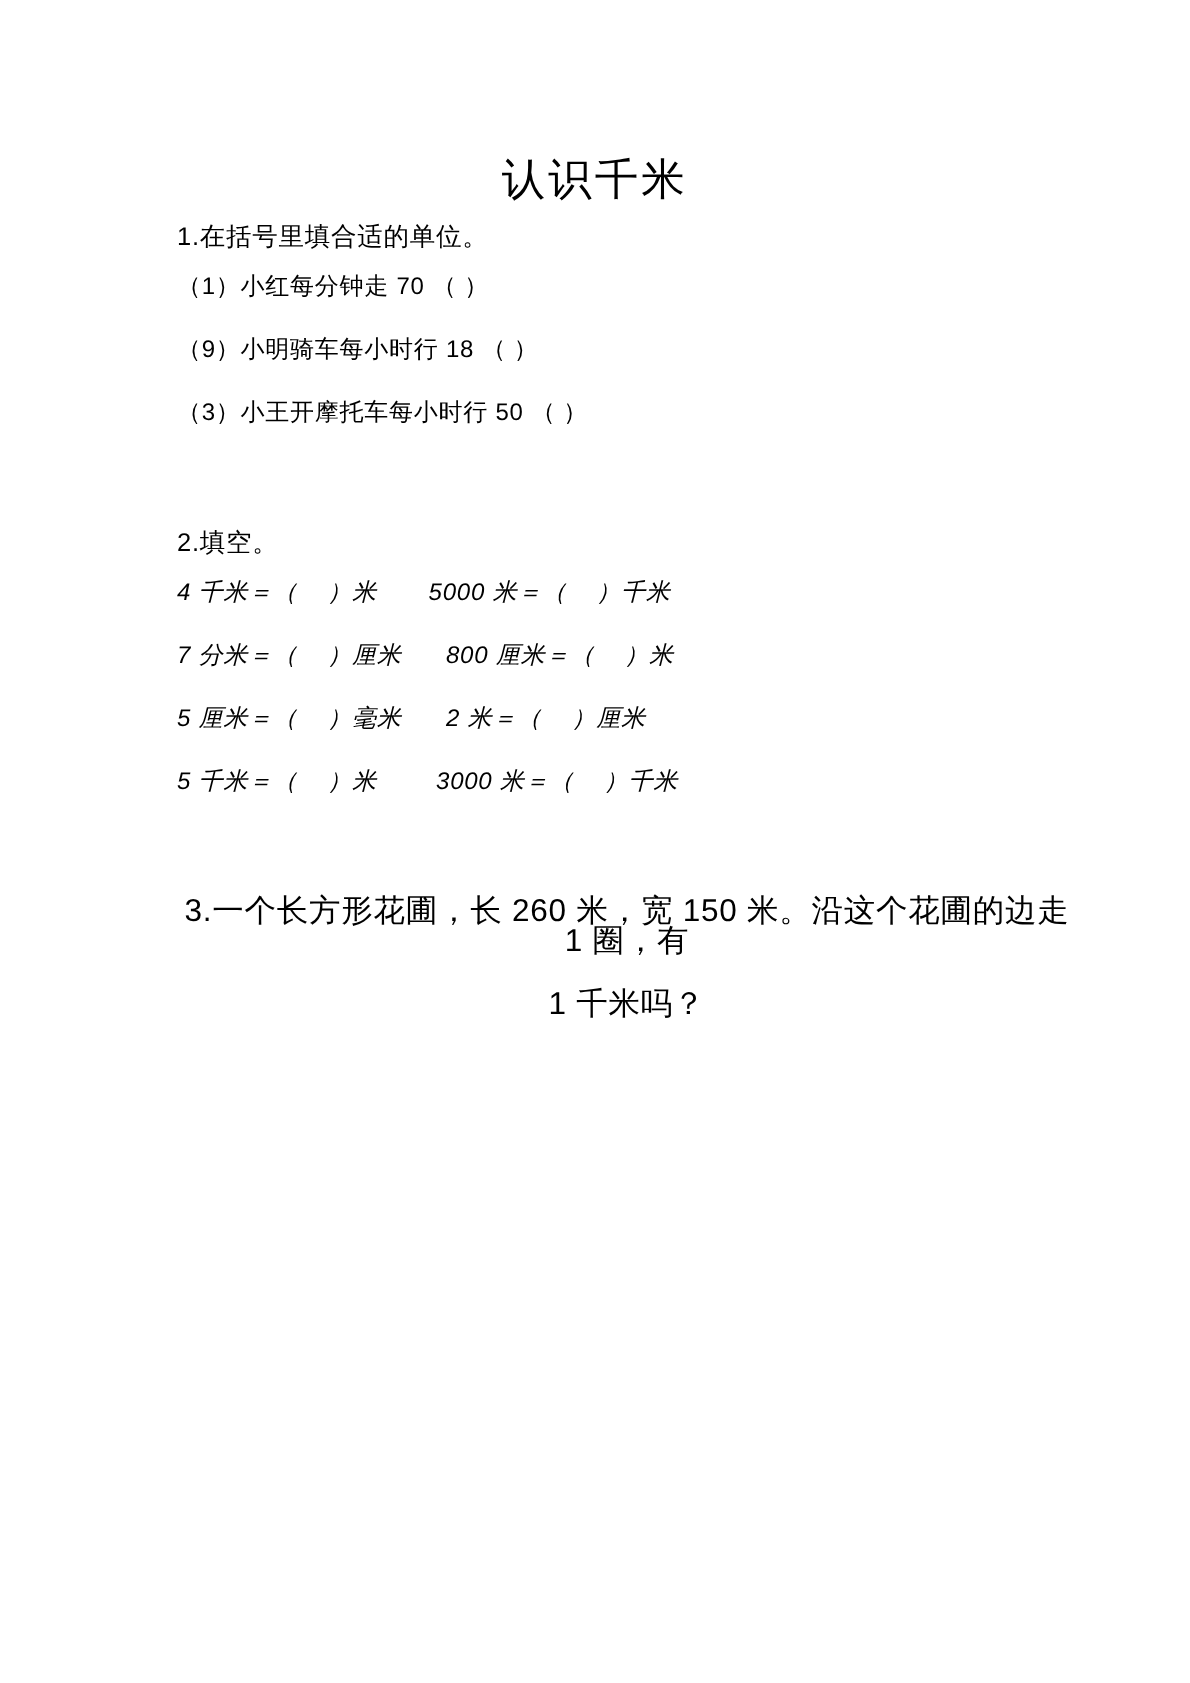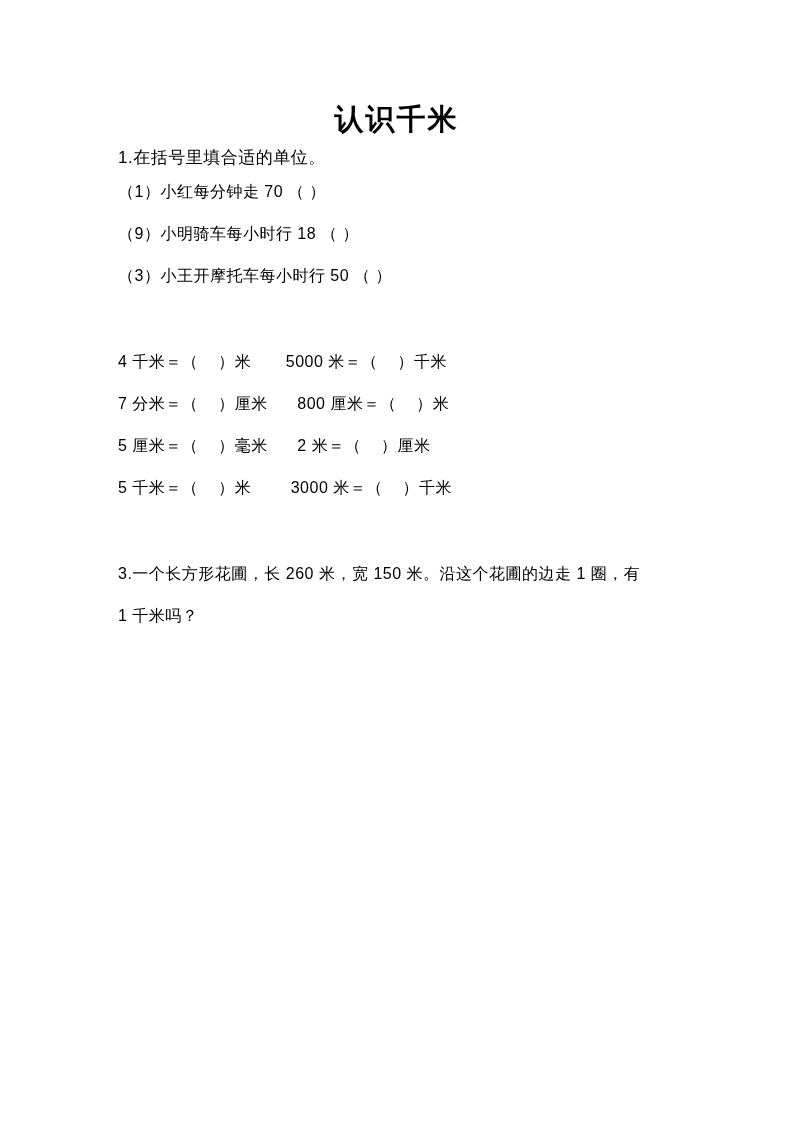--- a/index.html
+++ b/index.html
@@ -16,21 +16,21 @@
     color: #000000;
     overflow: hidden;
   }
   .title {
     position: absolute;
     top: 100px;
     left: 0;
     width: 793px;
     text-align: center;
     font-size: 29px;
-    font-weight: bold;
+    font-weight: normal;
     letter-spacing: 2px;
   }
   .body {
     position: absolute;
     top: 148px;
     left: 118px;
     width: 600px;
   }
   .q-head {
     font-size: 17px;
@@ -46,26 +46,28 @@
   }
   .gap-block {
     height: 44px;
   }
   .fill-row {
     font-size: 16px;
     line-height: 20px;
     margin-bottom: 22px;
     letter-spacing: 0.5px;
     white-space: pre;
+    font-style: italic;
   }
   .q3-line {
-    font-size: 16px;
+    font-size: 21px;
     line-height: 20px;
     margin-bottom: 22px;
     letter-spacing: 0.5px;
+    text-align: center;
   }
   .q3-line.second {
     margin-top: 8px;
   }
 </style>
 </head>
 <body>
 
 <div class="page">
 
@@ -73,20 +75,21 @@
 
   <div class="body">
 
     <div class="q-head">1.在括号里填合适的单位。</div>
     <div class="sub-item">（1）小红每分钟走 70 （    ）</div>
     <div class="sub-item">（9）小明骑车每小时行 18 （    ）</div>
     <div class="sub-item">（3）小王开摩托车每小时行 50 （    ）</div>
 
     <div class="gap-block"></div>
 
+    <div class="q-head">2.填空。</div>
     <div class="fill-row">4 千米＝（    ）米       5000 米＝（    ）千米</div>
     <div class="fill-row">7 分米＝（    ）厘米      800 厘米＝（    ）米</div>
     <div class="fill-row">5 厘米＝（    ）毫米      2 米＝（    ）厘米</div>
     <div class="fill-row">5 千米＝（    ）米        3000 米＝（    ）千米</div>
 
     <div class="gap-block"></div>
 
     <div class="q3-line">3.一个长方形花圃，长 260 米，宽 150 米。沿这个花圃的边走 1 圈，有</div>
     <div class="q3-line second">1 千米吗？</div>
 

